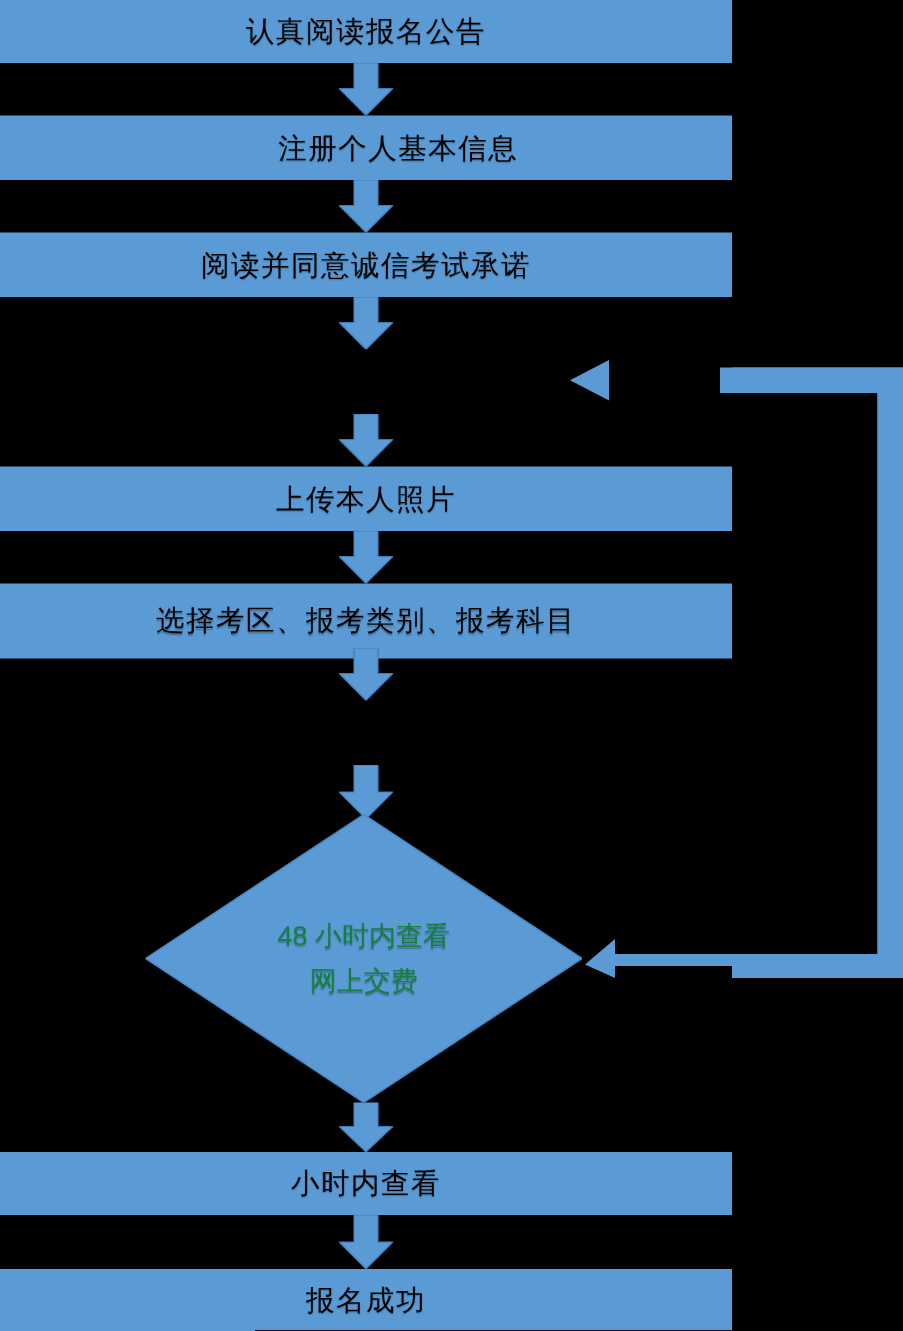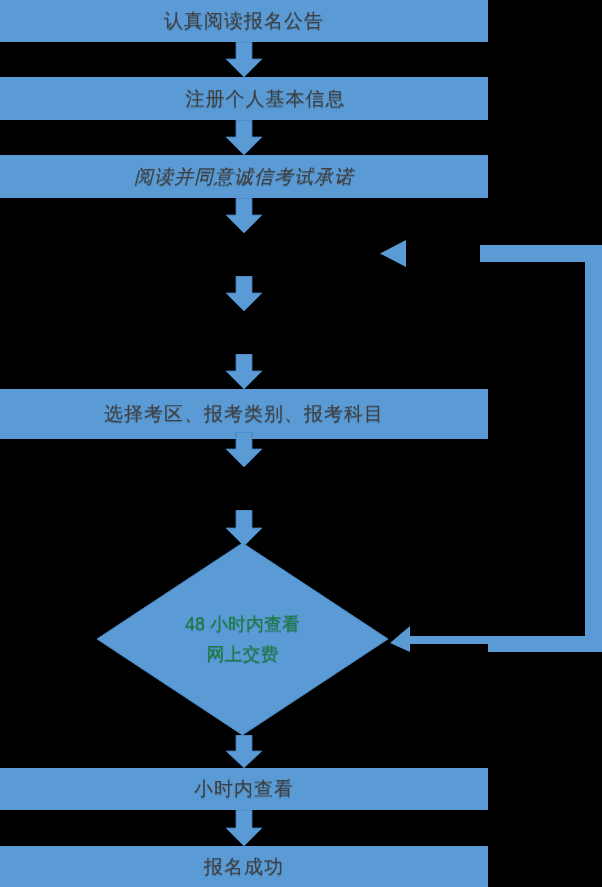--- a/index.html
+++ b/index.html
@@ -16,21 +16,21 @@
     font-family: "Liberation Sans", "DejaVu Sans", sans-serif;
   }
   .node-box {
     position: absolute;
     left: 0;
     width: 488px;
     background: #5B9BD5;
     display: flex;
     align-items: center;
     justify-content: center;
-    color: #404040;
+    color: #000000;
     font-size: 19px;
     letter-spacing: 1px;
     text-shadow: 0 1px 1px rgba(0,0,0,0.30);
     box-sizing: border-box;
   }
   .node-label {
     white-space: nowrap;
   }
   .arrow-down {
     position: absolute;
@@ -87,37 +87,40 @@
   <div class="node-box" style="top:77px;height:43px;padding-left:43px;">
     <span class="node-label">注册个人基本信息</span>
   </div>
 
   <div class="arrow-down" style="left:226px;top:120px;height:35px;">
     <svg width="36" height="35" viewBox="0 0 36 35">
       <polygon points="10,0 26,0 26,17 36,17 18,35 0,17 10,17" fill="#5B9BD5" stroke="#3F7CB5" stroke-width="0.8"></polygon>
     </svg>
   </div>
 
-  <div class="node-box" style="top:155px;height:43px;font-style:italic;">
+  <div class="node-box" style="top:155px;height:43px;">
     <span class="node-label">阅读并同意诚信考试承诺</span>
   </div>
 
   <div class="arrow-down" style="left:226px;top:198px;height:35px;">
     <svg width="36" height="35" viewBox="0 0 36 35">
       <polygon points="10,0 26,0 26,17 36,17 18,35 0,17 10,17" fill="#5B9BD5" stroke="#3F7CB5" stroke-width="0.8"></polygon>
     </svg>
   </div>
 
 
   <div class="arrow-down" style="left:226px;top:276px;height:35px;">
     <svg width="36" height="35" viewBox="0 0 36 35">
       <polygon points="10,0 26,0 26,17 36,17 18,35 0,17 10,17" fill="#5B9BD5" stroke="#3F7CB5" stroke-width="0.8"></polygon>
     </svg>
   </div>
 
+  <div class="node-box" style="top:311px;height:43px;">
+    <span class="node-label">上传本人照片</span>
+  </div>
 
   <div class="arrow-down" style="left:226px;top:354px;height:35px;">
     <svg width="36" height="35" viewBox="0 0 36 35">
       <polygon points="10,0 26,0 26,17 36,17 18,35 0,17 10,17" fill="#5B9BD5" stroke="#3F7CB5" stroke-width="0.8"></polygon>
     </svg>
   </div>
 
   <div class="node-box" style="top:389px;height:50px;">
     <span class="node-label">选择考区、报考类别、报考科目</span>
   </div>

